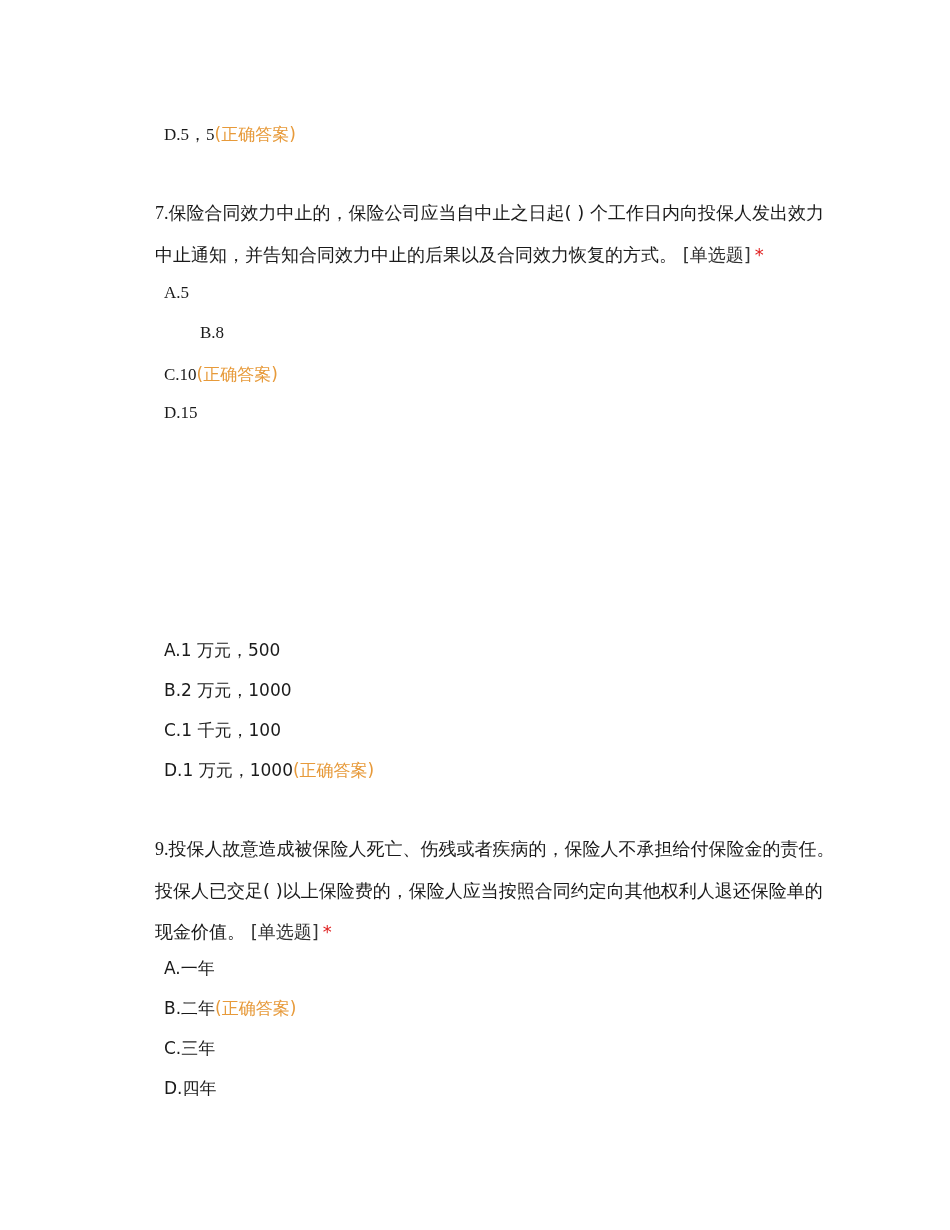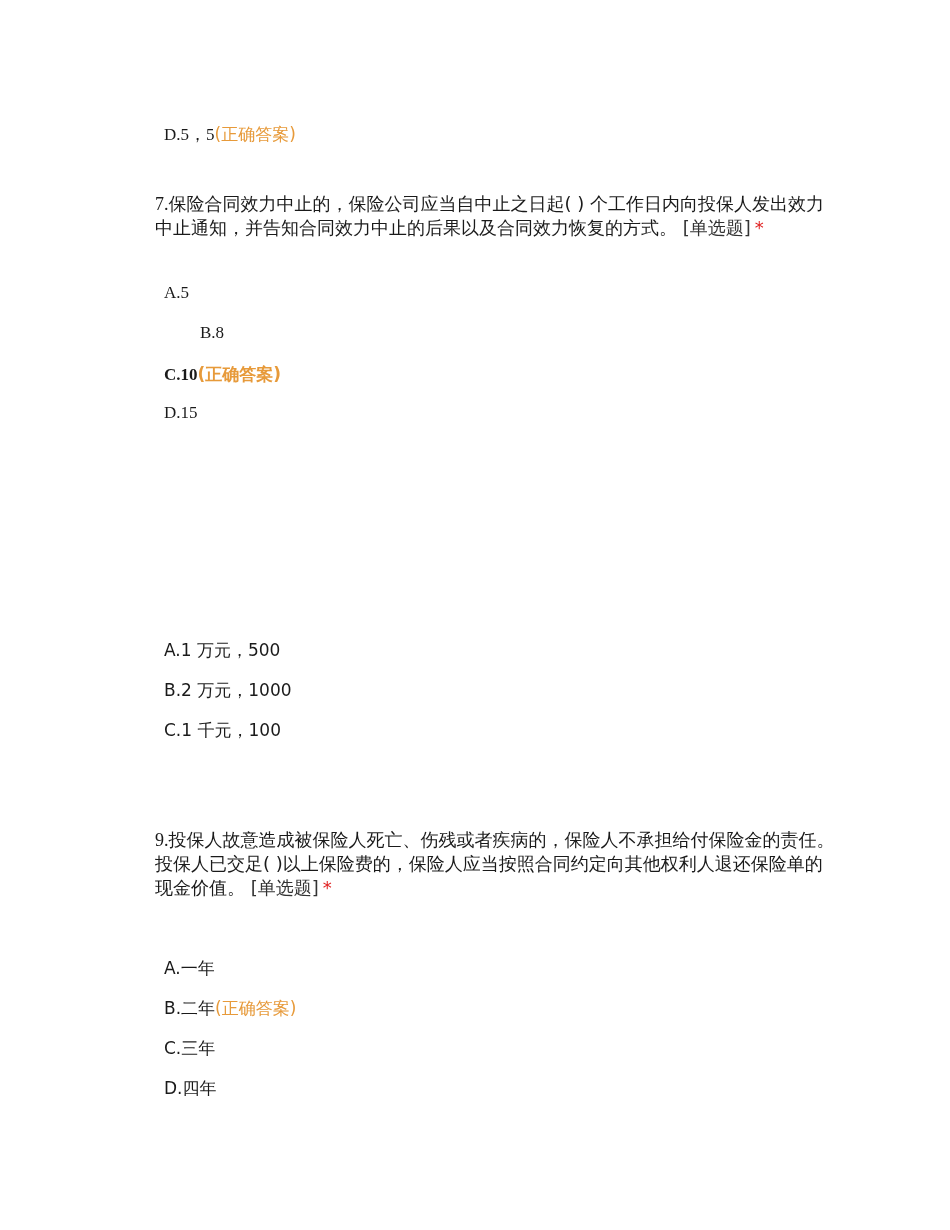--- a/index.html
+++ b/index.html
@@ -1,19 +1,19 @@
 <!DOCTYPE html>
 <html><head>
 <meta charset="utf-8">
 <style>
   html, body { margin: 0; padding: 0; background: #ffffff; }
   body { width: 950px; height: 1230px; position: relative; overflow: hidden;
          font-family: "Liberation Serif", "DejaVu Serif", serif; color: #1a1a1a; }
   .page { position: absolute; left: 15px; top: 0; width: 950px; height: 1230px; padding-left: 42px; }
-  .q-title { position: absolute; left: 140px; width: 680px; font-size: 18px; line-height: 24px;
+  .q-title { position: absolute; left: 140px; width: 680px; font-size: 18px; line-height: 41px;
              font-family: "DejaVu Sans", "Liberation Sans", sans-serif; letter-spacing: 0px; }
   .q-num { font-family: "Liberation Serif", serif; }
   .q-type { color: #333; }
   .req { color: #e02020; margin-left: 4px; }
   .opt { position: absolute; left: 149px; font-size: 17px; line-height: 24px; }
   .opt .txt-cjk { font-family: "DejaVu Sans", "Liberation Sans", sans-serif; }
   .correct { color: #e79a3a; font-family: "DejaVu Sans", "Liberation Sans", sans-serif; }
 </style>
 </head>
 <body>
@@ -23,26 +23,27 @@
   <div class="opt" style="top:122px;">
     <span>D.5，5</span><span class="correct">(正确答案)</span>
   </div>
 
   <div class="q-title" style="top:192px;">
     <span class="q-num">7.</span><span>保险合同效力中止的，保险公司应当自中止之日起( ) 个工作日内向投保人发出效力中止通知，并告知合同效力中止的后果以及合同效力恢复的方式。</span>
     <span class="q-type">[单选题]</span><span class="req">*</span>
   </div>
   <div class="opt" style="top:281px;"><span>A.5</span></div>
   <div class="opt" style="top:321px;margin-left:36px;"><span>B.8</span></div>
-  <div class="opt" style="top:362px;font-weight:bold;"><span>C.10</span><span class="correct">(正确答案)</span></div>
+  <div class="opt" style="top:362px;"><span>C.10</span><span class="correct">(正确答案)</span></div>
   <div class="opt" style="top:401px;"><span>D.15</span></div>
 
   <div class="opt" style="top:638px;"><span class="txt-cjk">A.1 万元，500</span></div>
   <div class="opt" style="top:678px;"><span class="txt-cjk">B.2 万元，1000</span></div>
   <div class="opt" style="top:718px;"><span class="txt-cjk">C.1 千元，100</span></div>
+  <div class="opt" style="top:758px;"><span class="txt-cjk">D.1 万元，1000</span><span class="correct">(正确答案)</span></div>
 
   <div class="q-title" style="top:828px;">
     <span class="q-num">9.</span><span>投保人故意造成被保险人死亡、伤残或者疾病的，保险人不承担给付保险金的责任。投保人已交足( )以上保险费的，保险人应当按照合同约定向其他权利人退还保险单的现金价值。</span>
     <span class="q-type">[单选题]</span><span class="req">*</span>
   </div>
   <div class="opt" style="top:956px;"><span class="txt-cjk">A.一年</span></div>
   <div class="opt" style="top:996px;"><span class="txt-cjk">B.二年</span><span class="correct">(正确答案)</span></div>
   <div class="opt" style="top:1036px;"><span class="txt-cjk">C.三年</span></div>
   <div class="opt" style="top:1076px;"><span class="txt-cjk">D.四年</span></div>
 

